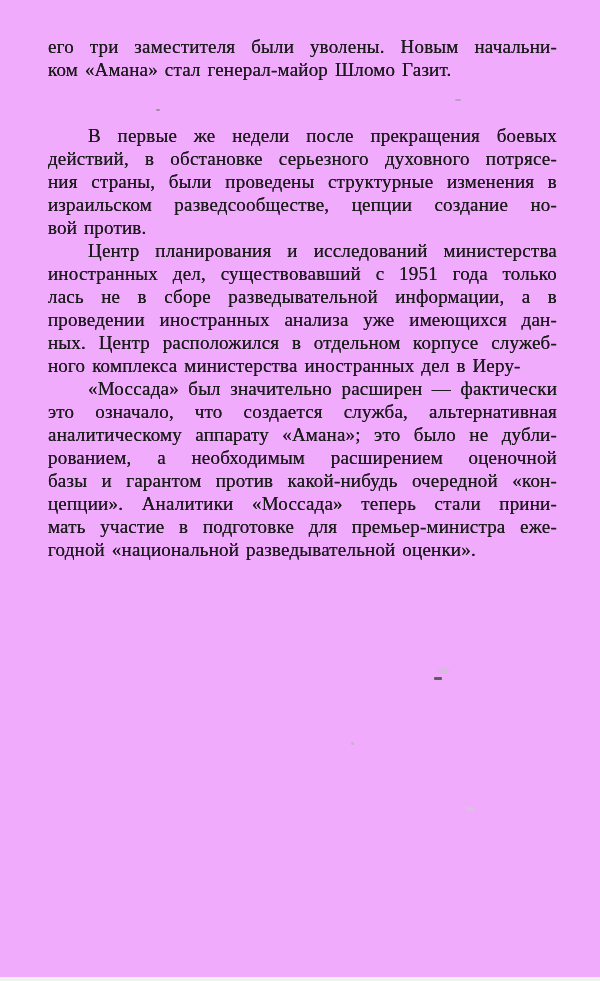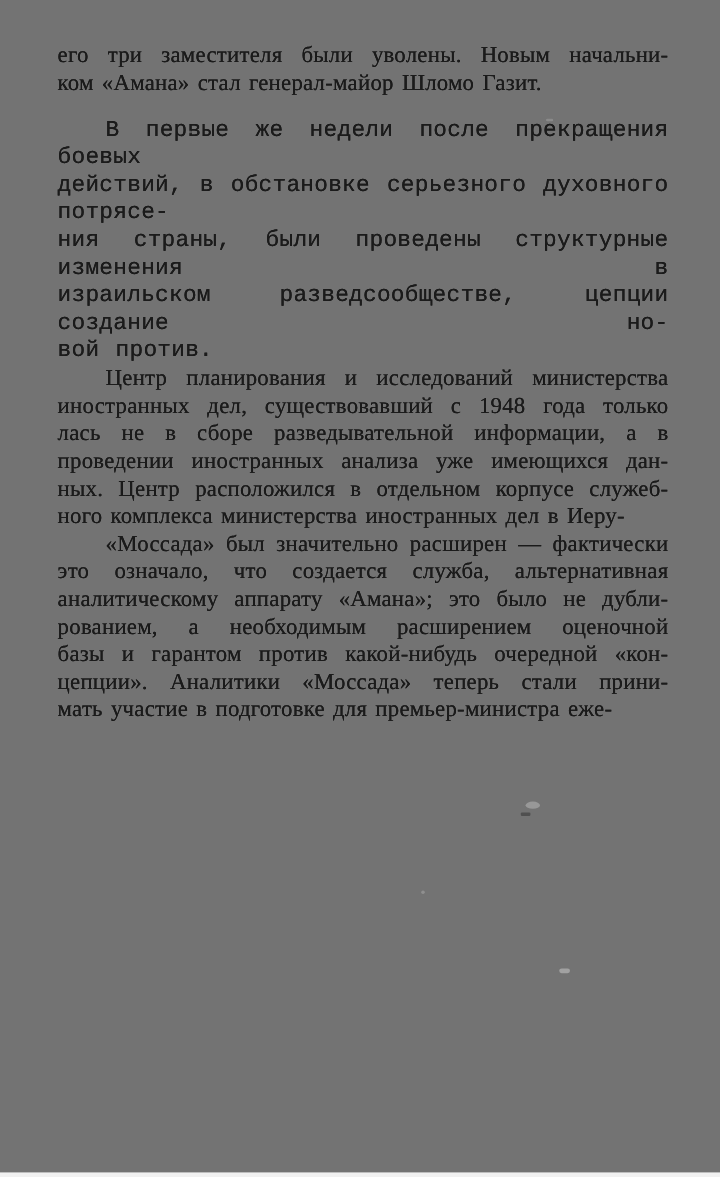--- a/index.html
+++ b/index.html
@@ -5,35 +5,35 @@
   html, body { margin: 0; padding: 0; }
   body {
     width: 600px; height: 981px;
     background: #ffffff;
     font-family: "Liberation Serif", "DejaVu Serif", serif;
     overflow: hidden;
   }
   .page {
     position: relative;
     width: 600px; height: 981px;
-    background: #737373;
+    background: #f0abfc;
   }
   .text-block {
     position: absolute;
     left: 48px; top: 35px;
     width: 509px;
     color: #1b1b1b;
     font-size: 19px;
     line-height: 23px;
     letter-spacing: 0.2px;
     word-spacing: 0.1em;
     text-shadow: 0 0 0.5px rgba(0,0,0,0.85);
   }
   .para { margin: 0; padding: 0; }
-  .para.gap-before { margin-top: 16px; font-family: Liberation Mono, monospace; }
+  .para.gap-before { margin-top: 43px; }
   .ln {
     display: block;
     text-align: justify;
     text-align-last: justify;
     text-justify: inter-word;
     white-space: normal;
   }
   .para .ln:last-child { text-align-last: left; }
   .para.indent .ln:first-child { text-indent: 40px; }
   
@@ -65,35 +65,36 @@
     <p class="para indent gap-before">
       <span class="ln">В первые же недели после прекращения боевых</span>
       <span class="ln">действий, в обстановке серьезного духовного потрясе-</span>
       <span class="ln">ния страны, были проведены структурные изменения в</span>
       <span class="ln">израильском разведсообществе, цепции создание но-</span>
       <span class="ln">вой против.</span>
     </p>
 
     <p class="para indent">
       <span class="ln">Центр планирования и исследований министерства</span>
-      <span class="ln">иностранных дел, существовавший с 1948 года только</span>
+      <span class="ln">иностранных дел, существовавший с 1951 года только</span>
       <span class="ln">лась не в сборе разведывательной информации, а в</span>
       <span class="ln">проведении иностранных анализа уже имеющихся дан-</span>
       <span class="ln">ных. Центр расположился в отдельном корпусе служеб-</span>
       <span class="ln">ного комплекса министерства иностранных дел в Иеру-</span>
     </p>
 
     <p class="para indent">
       <span class="ln">«Моссада» был значительно расширен — фактически</span>
       <span class="ln">это означало, что создается служба, альтернативная</span>
       <span class="ln">аналитическому аппарату «Амана»; это было не дубли-</span>
       <span class="ln">рованием, а необходимым расширением оценочной</span>
       <span class="ln">базы и гарантом против какой-нибудь очередной «кон-</span>
       <span class="ln">цепции». Аналитики «Моссада» теперь стали прини-</span>
       <span class="ln">мать участие в подготовке для премьер-министра еже-</span>
+      <span class="ln">годной «национальной разведывательной оценки».</span>
     </p>
 
   </div>
 
   <div class="speck speck-1"></div>
   <div class="speck speck-2"></div>
   <div class="speck speck-4"></div>
   <div class="speck speck-3"></div>
   <div class="speck speck-5"></div>
   <div class="speck speck-6"></div>

